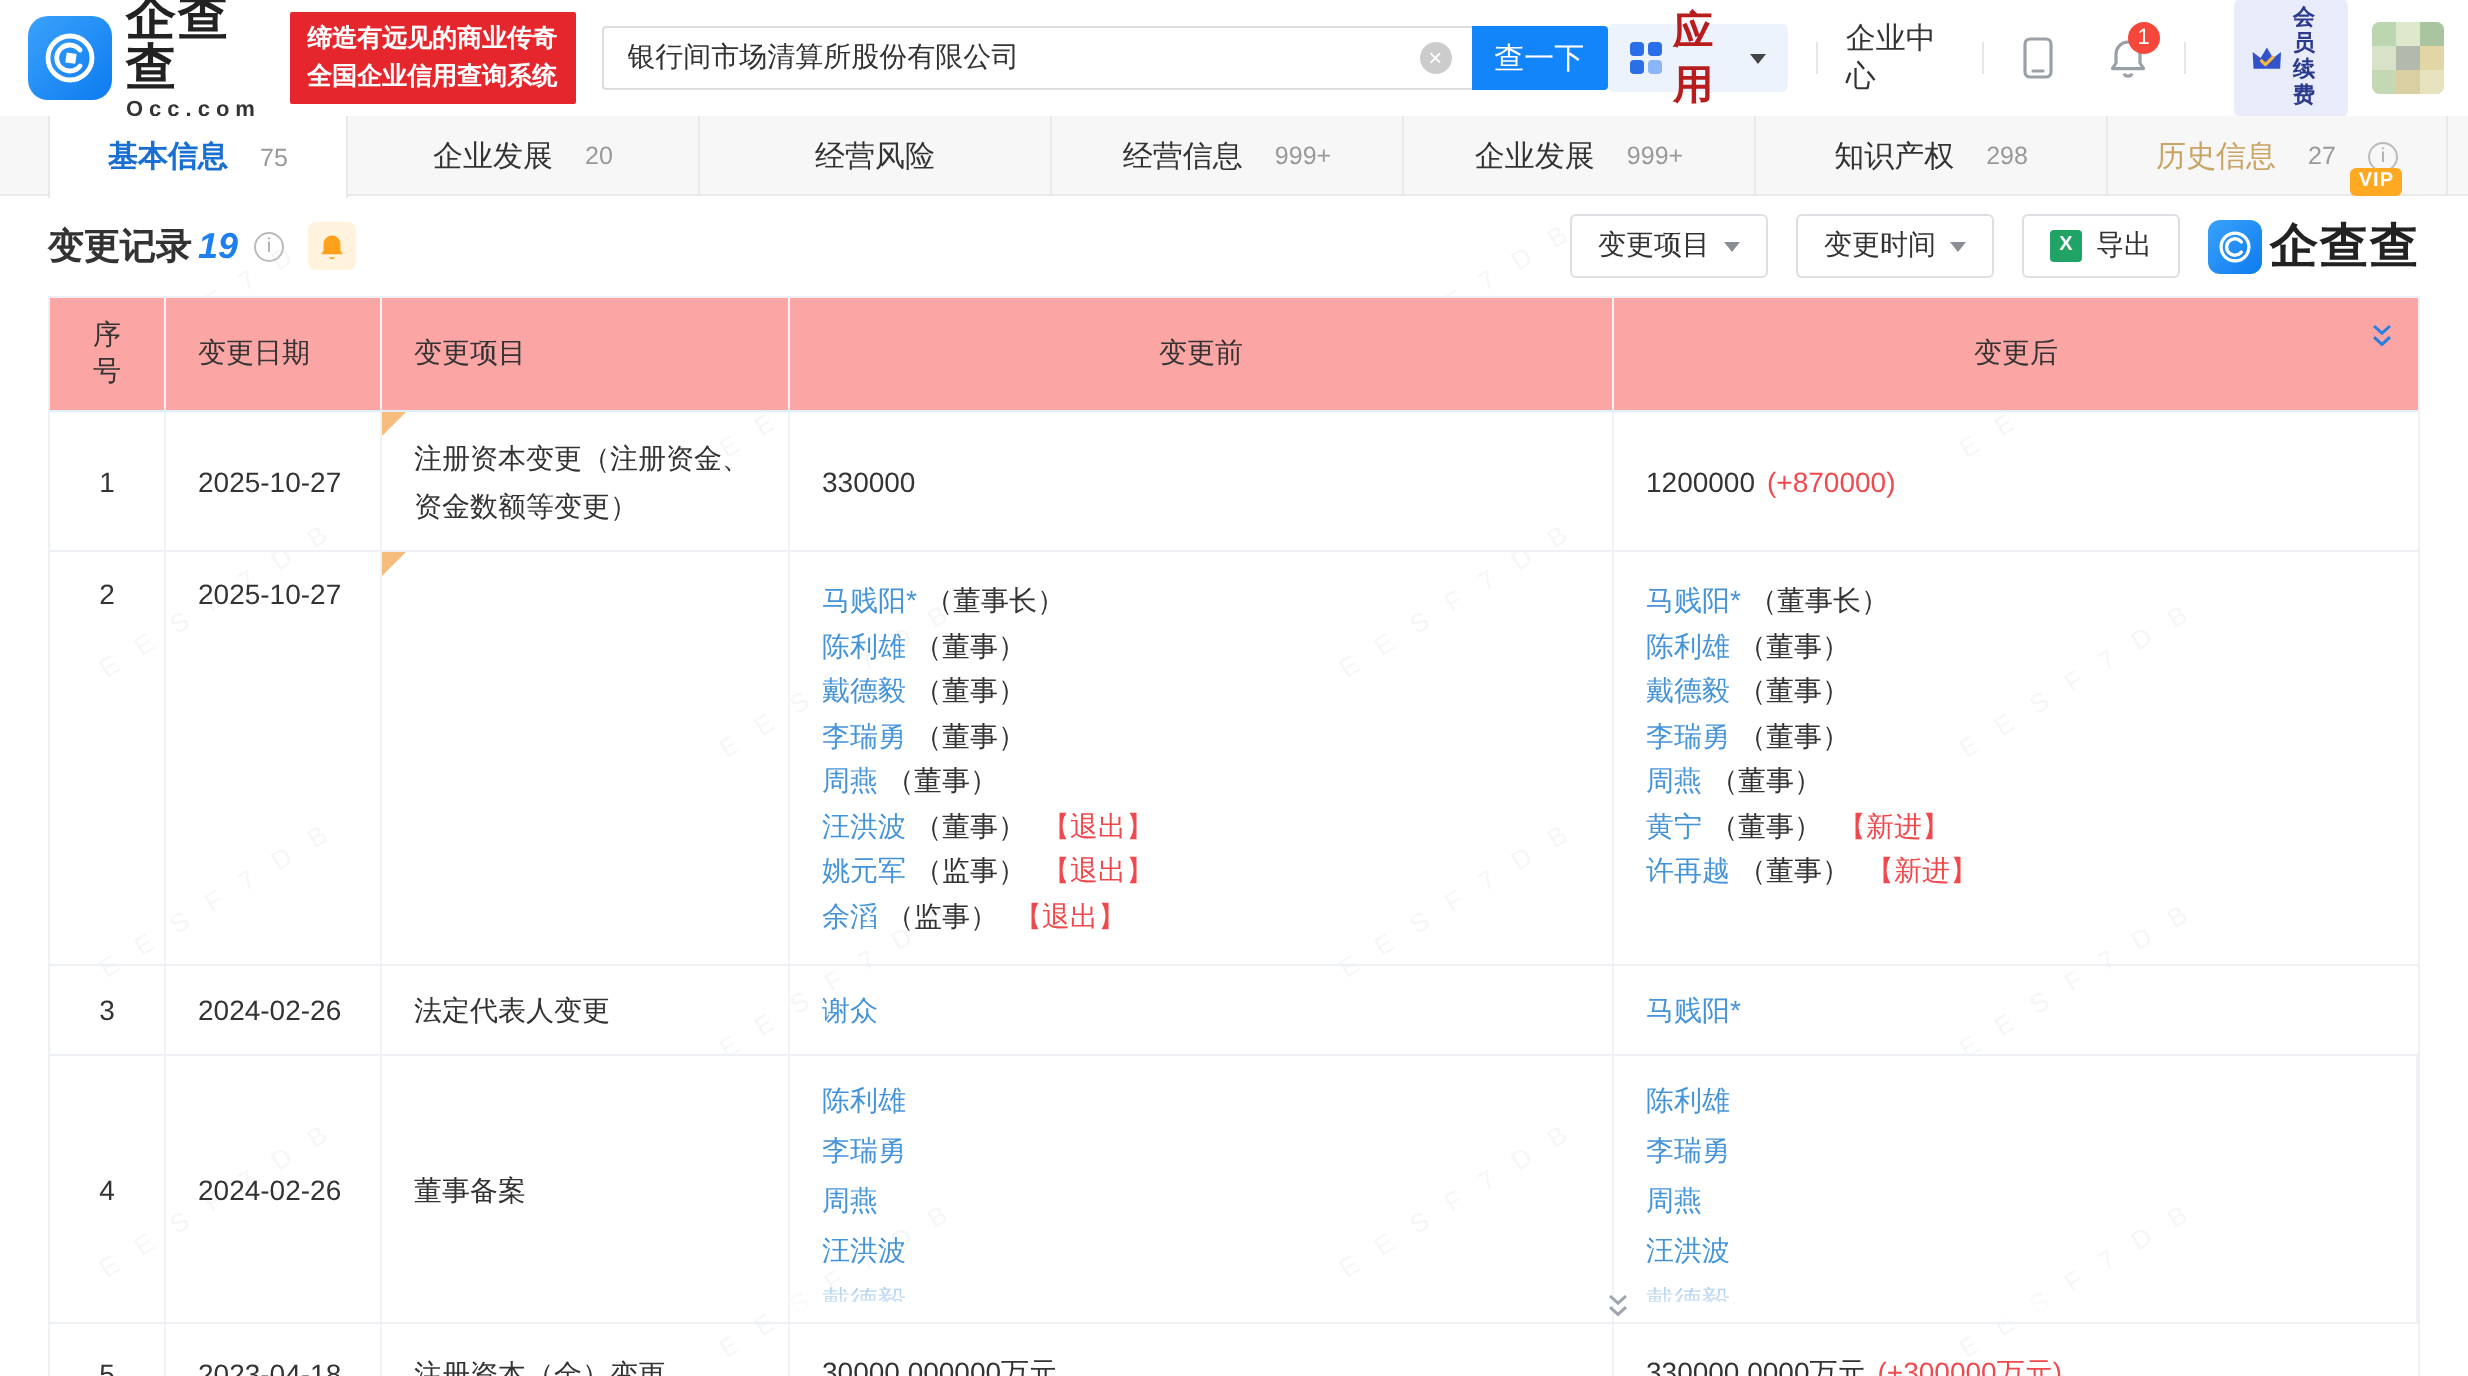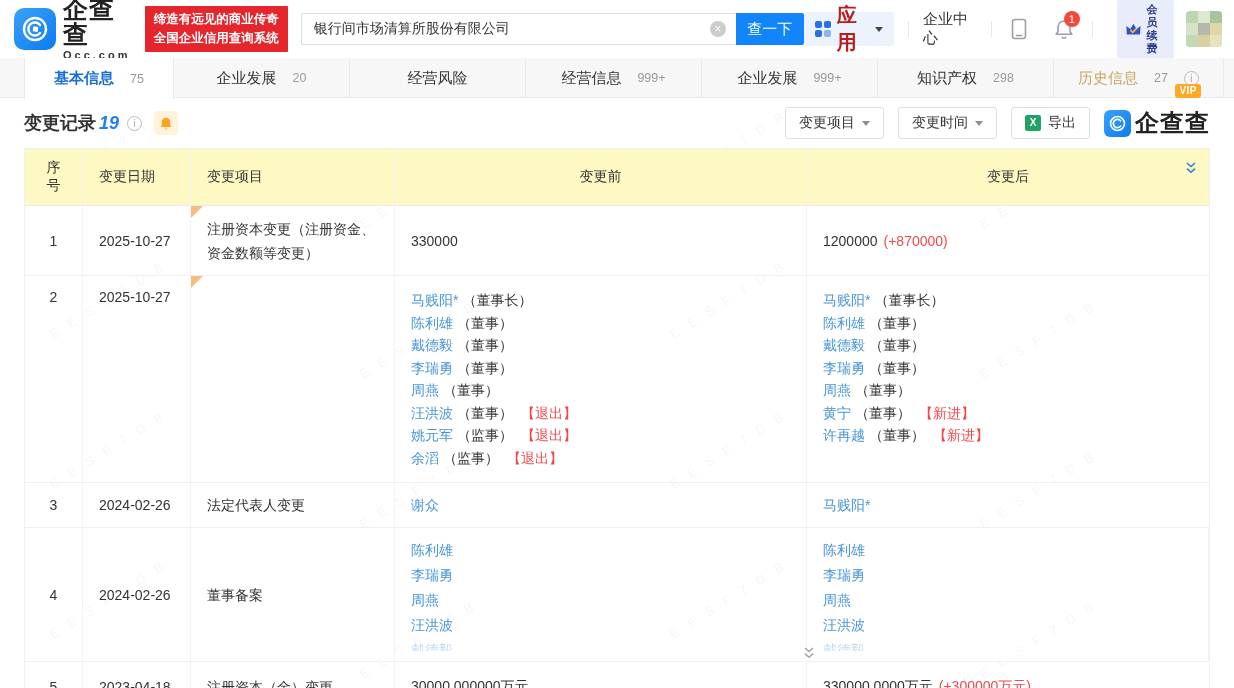--- a/index.html
+++ b/index.html
@@ -59,21 +59,21 @@
   .btn { display:flex; align-items:center; gap:7px; height:32px; padding:0 13px; border:1px solid #dcdfe3; border-radius:3px; background:#fff; font-size:14px; color:#333; cursor:pointer; font-family:inherit; }
   .btn .caret { border-top-color:#8a8f96; border-left-width:4px; border-right-width:4px; }
   .xls-ic { width:16px; height:16px; background:#21a366; border-radius:2px; color:#fff; font-size:10px; font-weight:700; line-height:16px; text-align:center; }
   .qcc-mini { display:flex; align-items:center; gap:4px; }
   .qcc-mini .logo-sq { width:27px; height:27px; border-radius:6px; }
   .qcc-mini-text { font-size:24px; font-weight:800; color:#222; letter-spacing:1px; }
 
   
   .tablewrap { position:relative; z-index:2; margin:0 24px; border:1px solid #edf0f4; border-bottom:none; }
   .trow { display:grid; grid-template-columns:58px 108px 204px 412px 1fr; border-bottom:1px solid #edf0f4; position:relative; background:transparent; }
-  .thead { background:#fef9c3; border-bottom:1px solid #e3eef8; }
+  .thead { background:#fca5a5; border-bottom:1px solid #e3eef8; }
   .thead .cell { min-height:38px; font-size:14px; color:#333; }
   .cell { padding:10px 16px; border-right:1px solid #f1f3f6; display:flex; align-items:center; font-size:14px; position:relative; }
   .cell:last-child { border-right:none; }
   .c-center { justify-content:center; text-align:center; }
   .trow.top .cell { align-items:flex-start; padding-top:13px; padding-bottom:13px; }
   .c-item { line-height:24px; }
   .fold-marker { position:absolute; left:0; top:0; width:0; height:0; border-top:12px solid #f6bd7e; border-right:12px solid transparent; }
   .val { color:#333; }
   .delta { color:#f0494d; margin-left:6px; }
   .plist { line-height:22.5px; }

